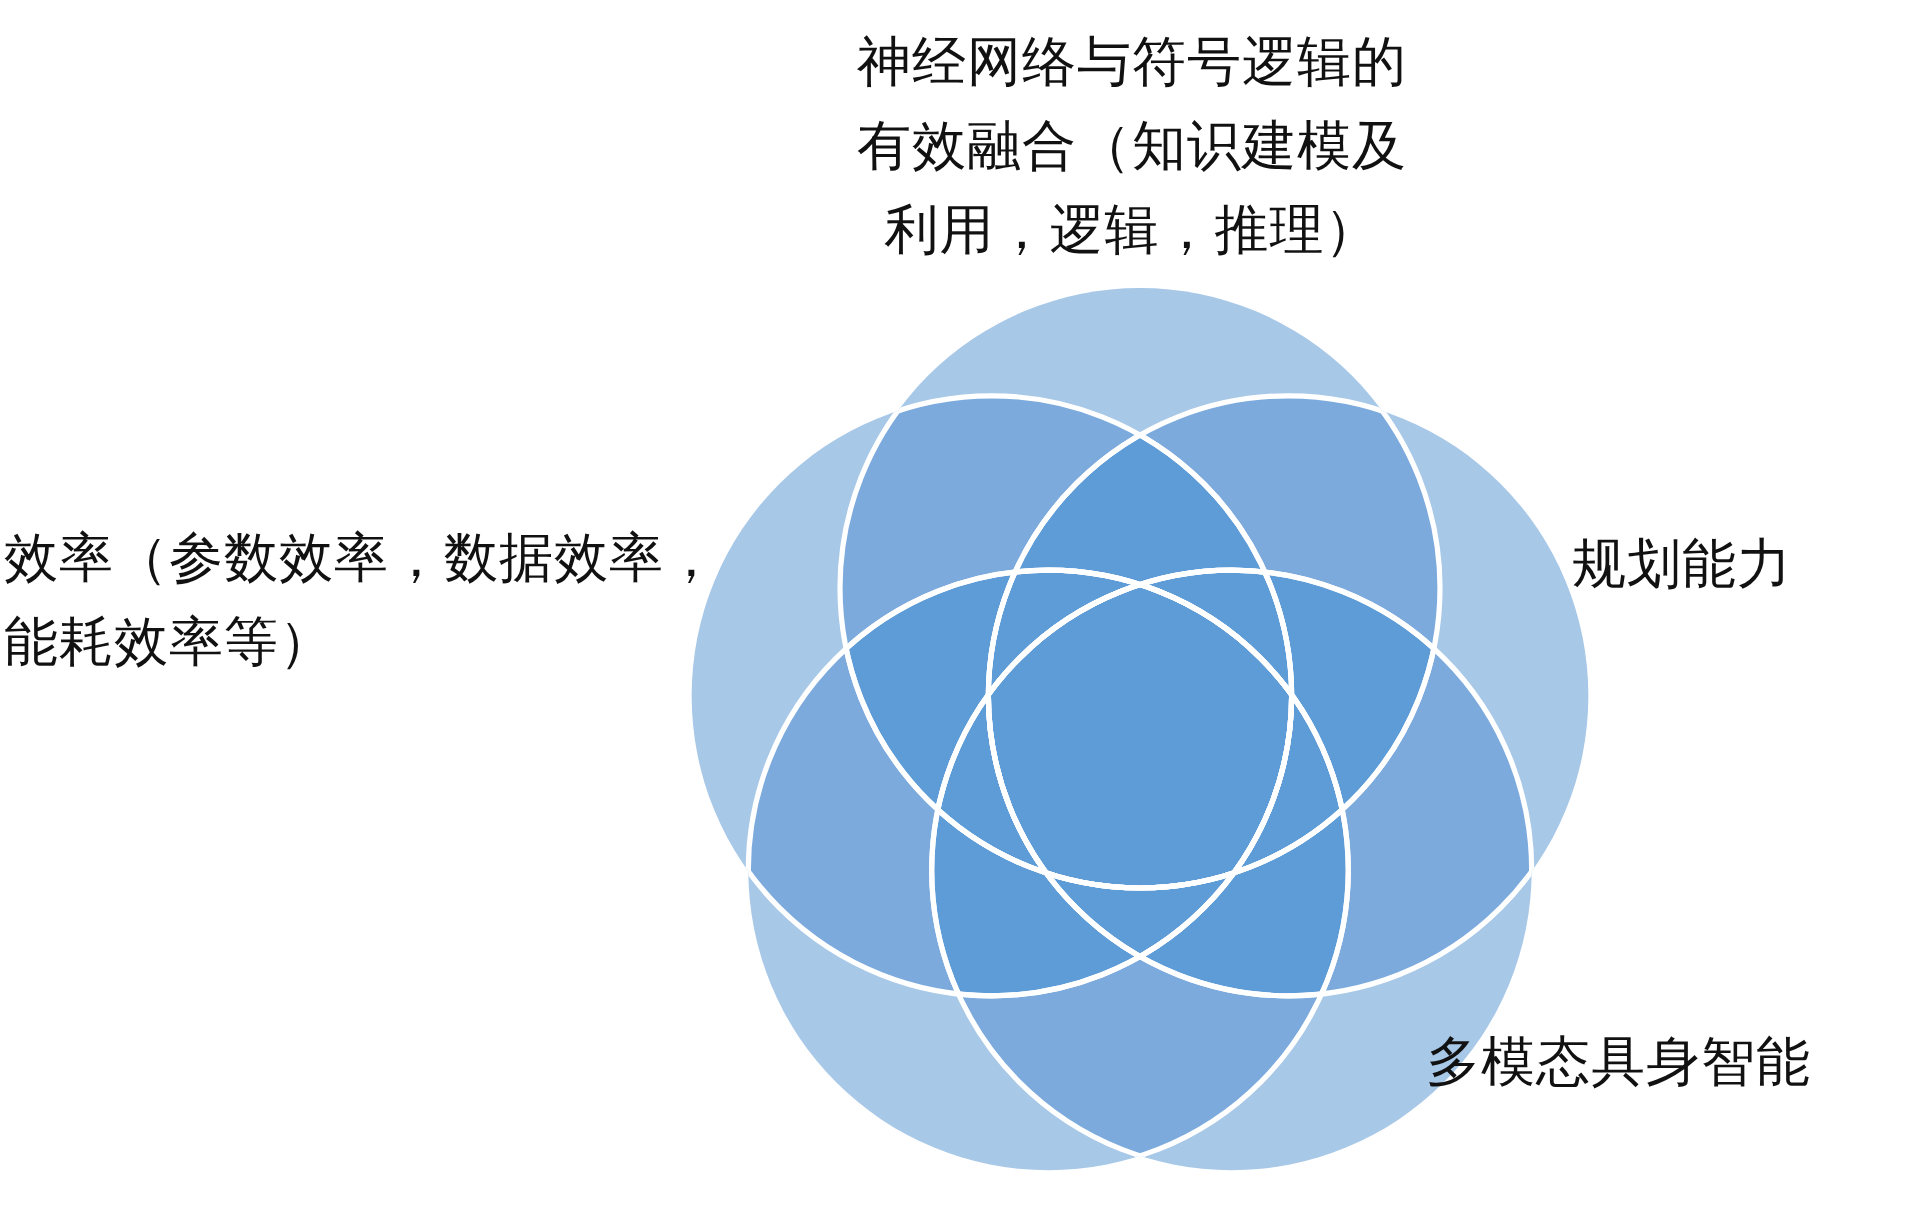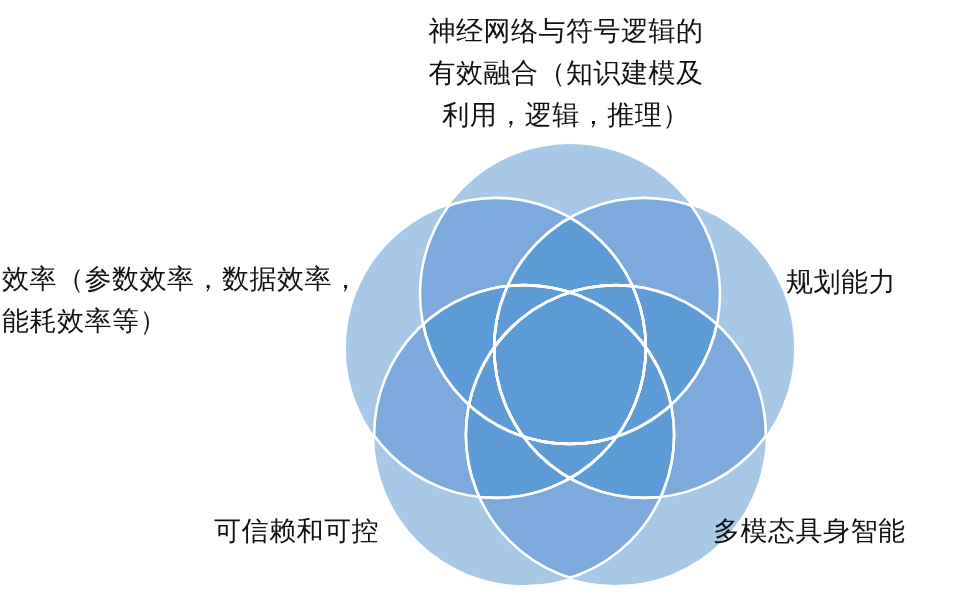--- a/index.html
+++ b/index.html
@@ -220,17 +220,16 @@
 
   <div class="vlabel center" id="label-top">神经网络与符号逻辑的
 有效融合（知识建模及
 利用，逻辑，推理）</div>
 
   <div class="vlabel left" id="label-left">效率（参数效率，数据效率，
 能耗效率等）</div>
 
   <div class="vlabel right" id="label-right">规划能力</div>
 
-  <div class="vlabel bleft" id="label-bleft">可信赖和可控</div>
 
   <div class="vlabel bright" id="label-bright">多模态具身智能</div>
 
 </div>
 
 </body></html>

